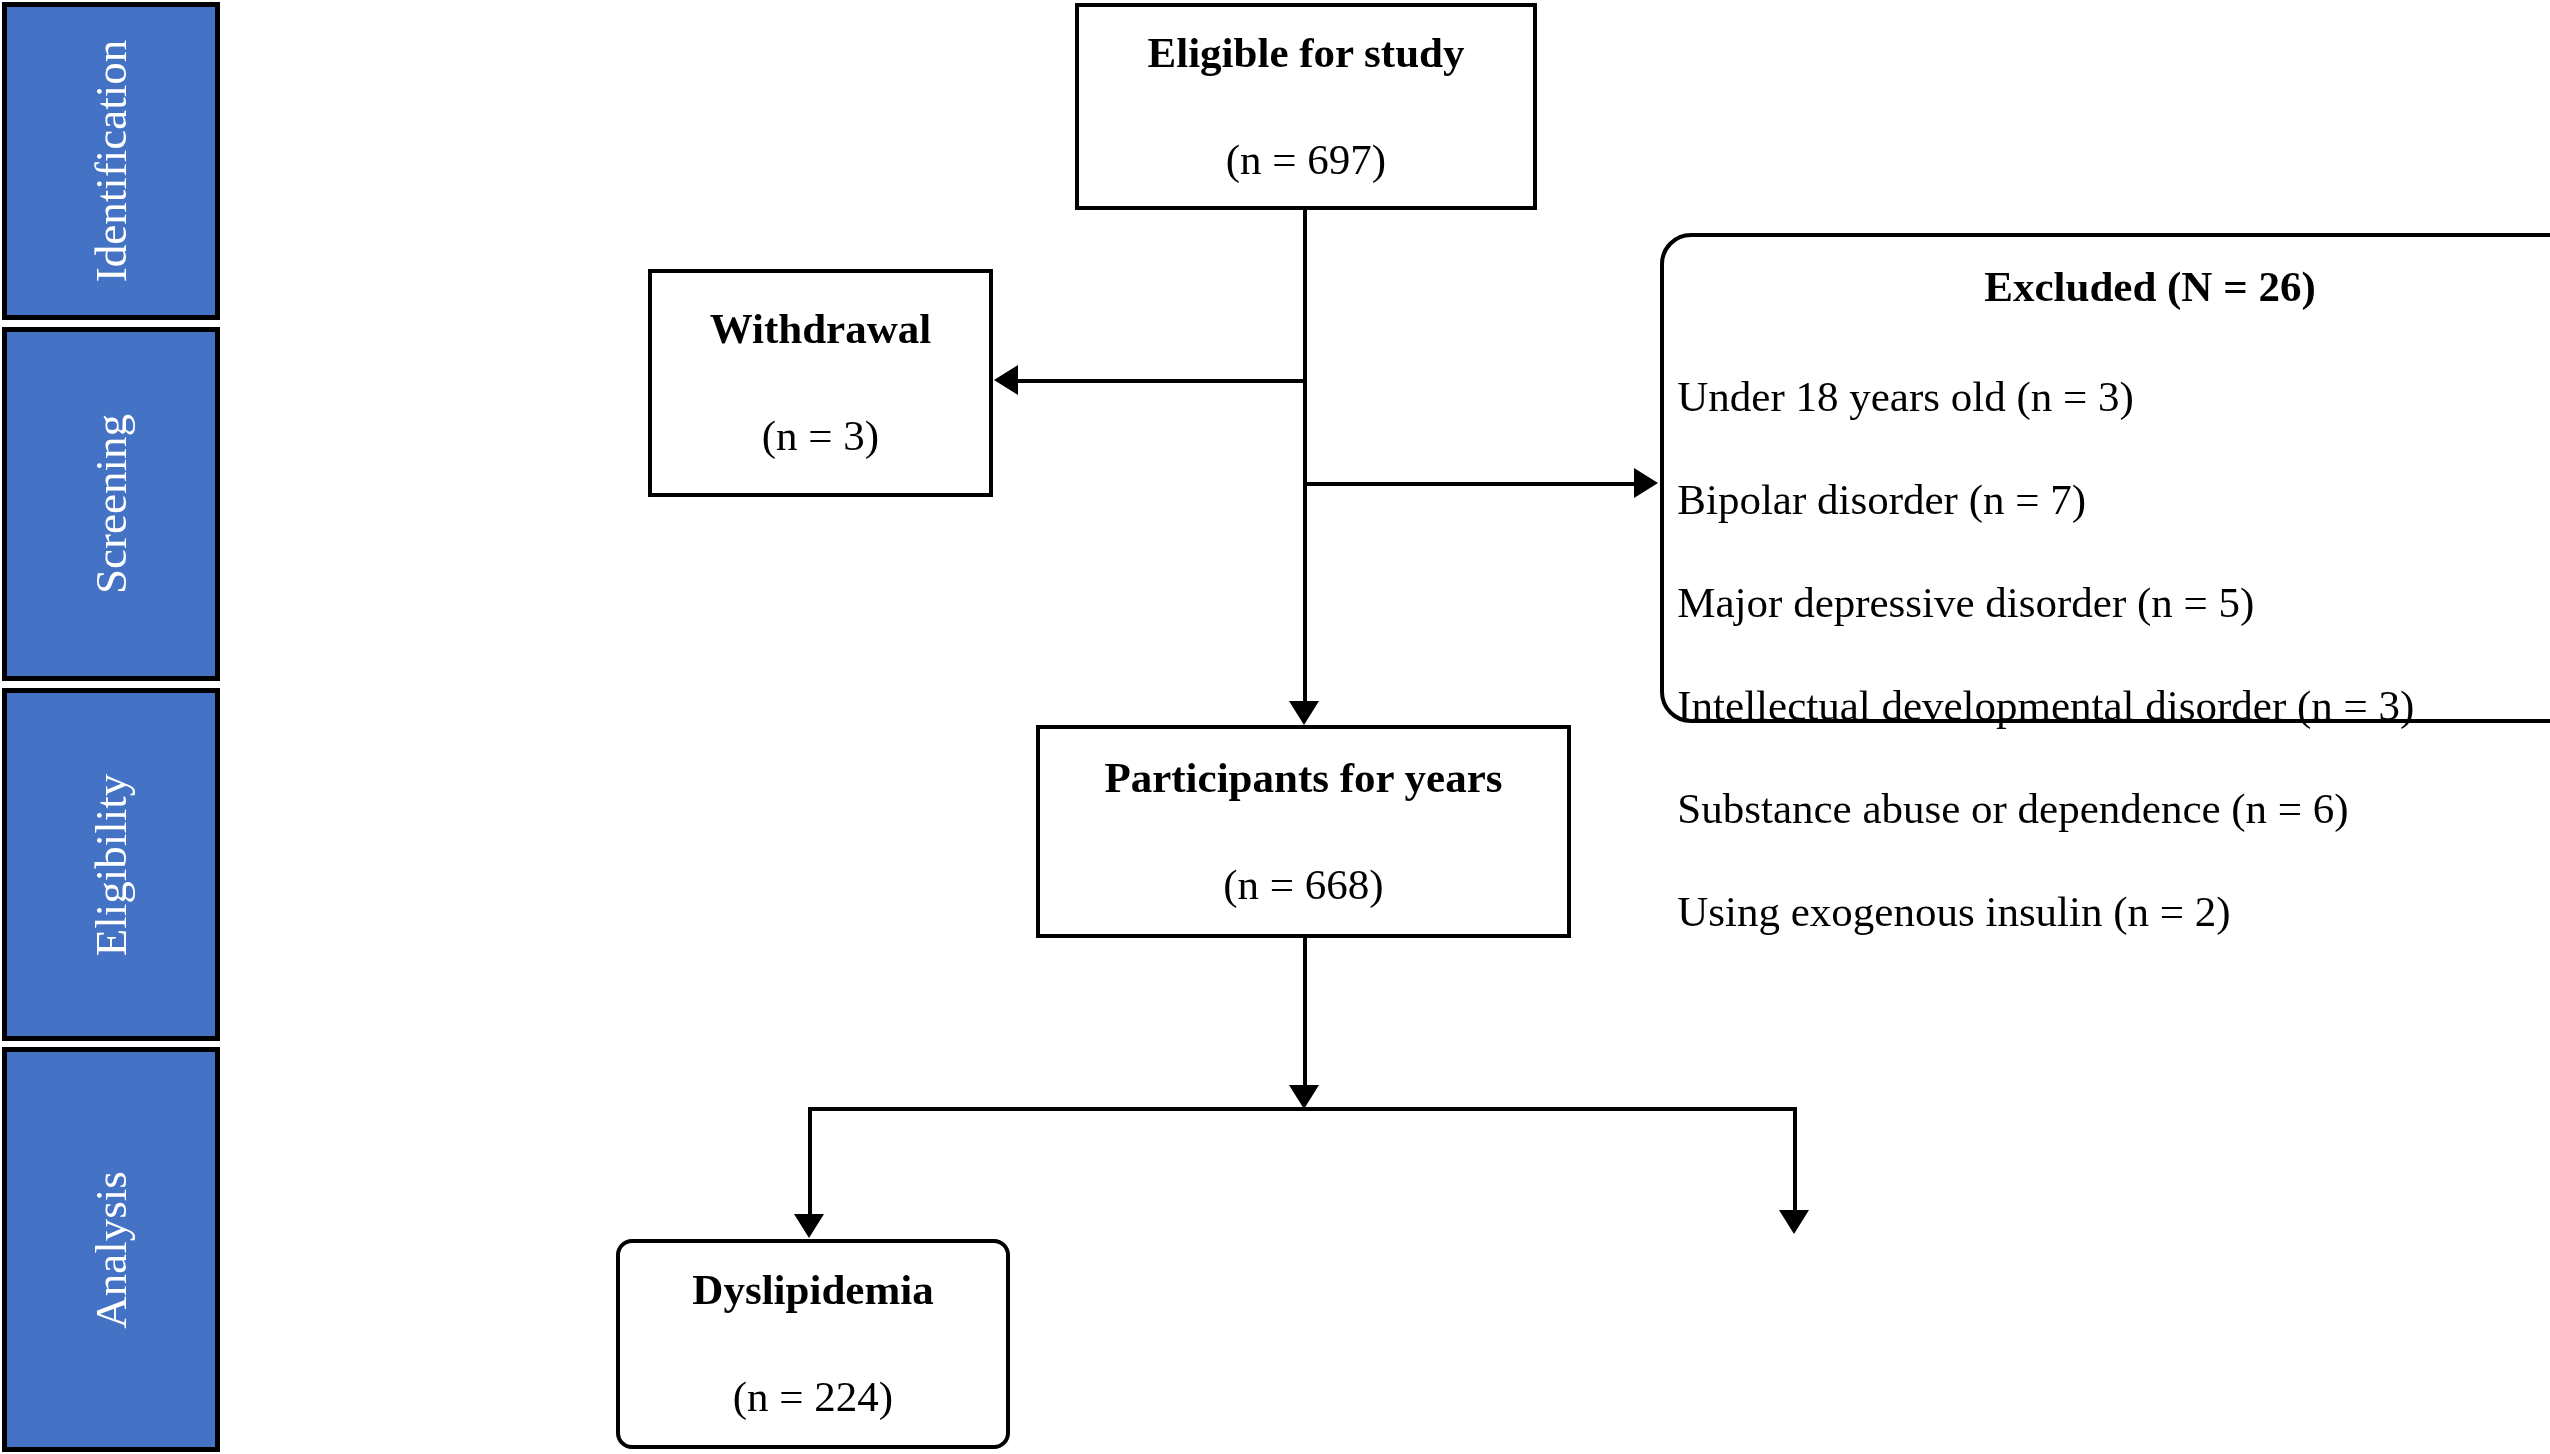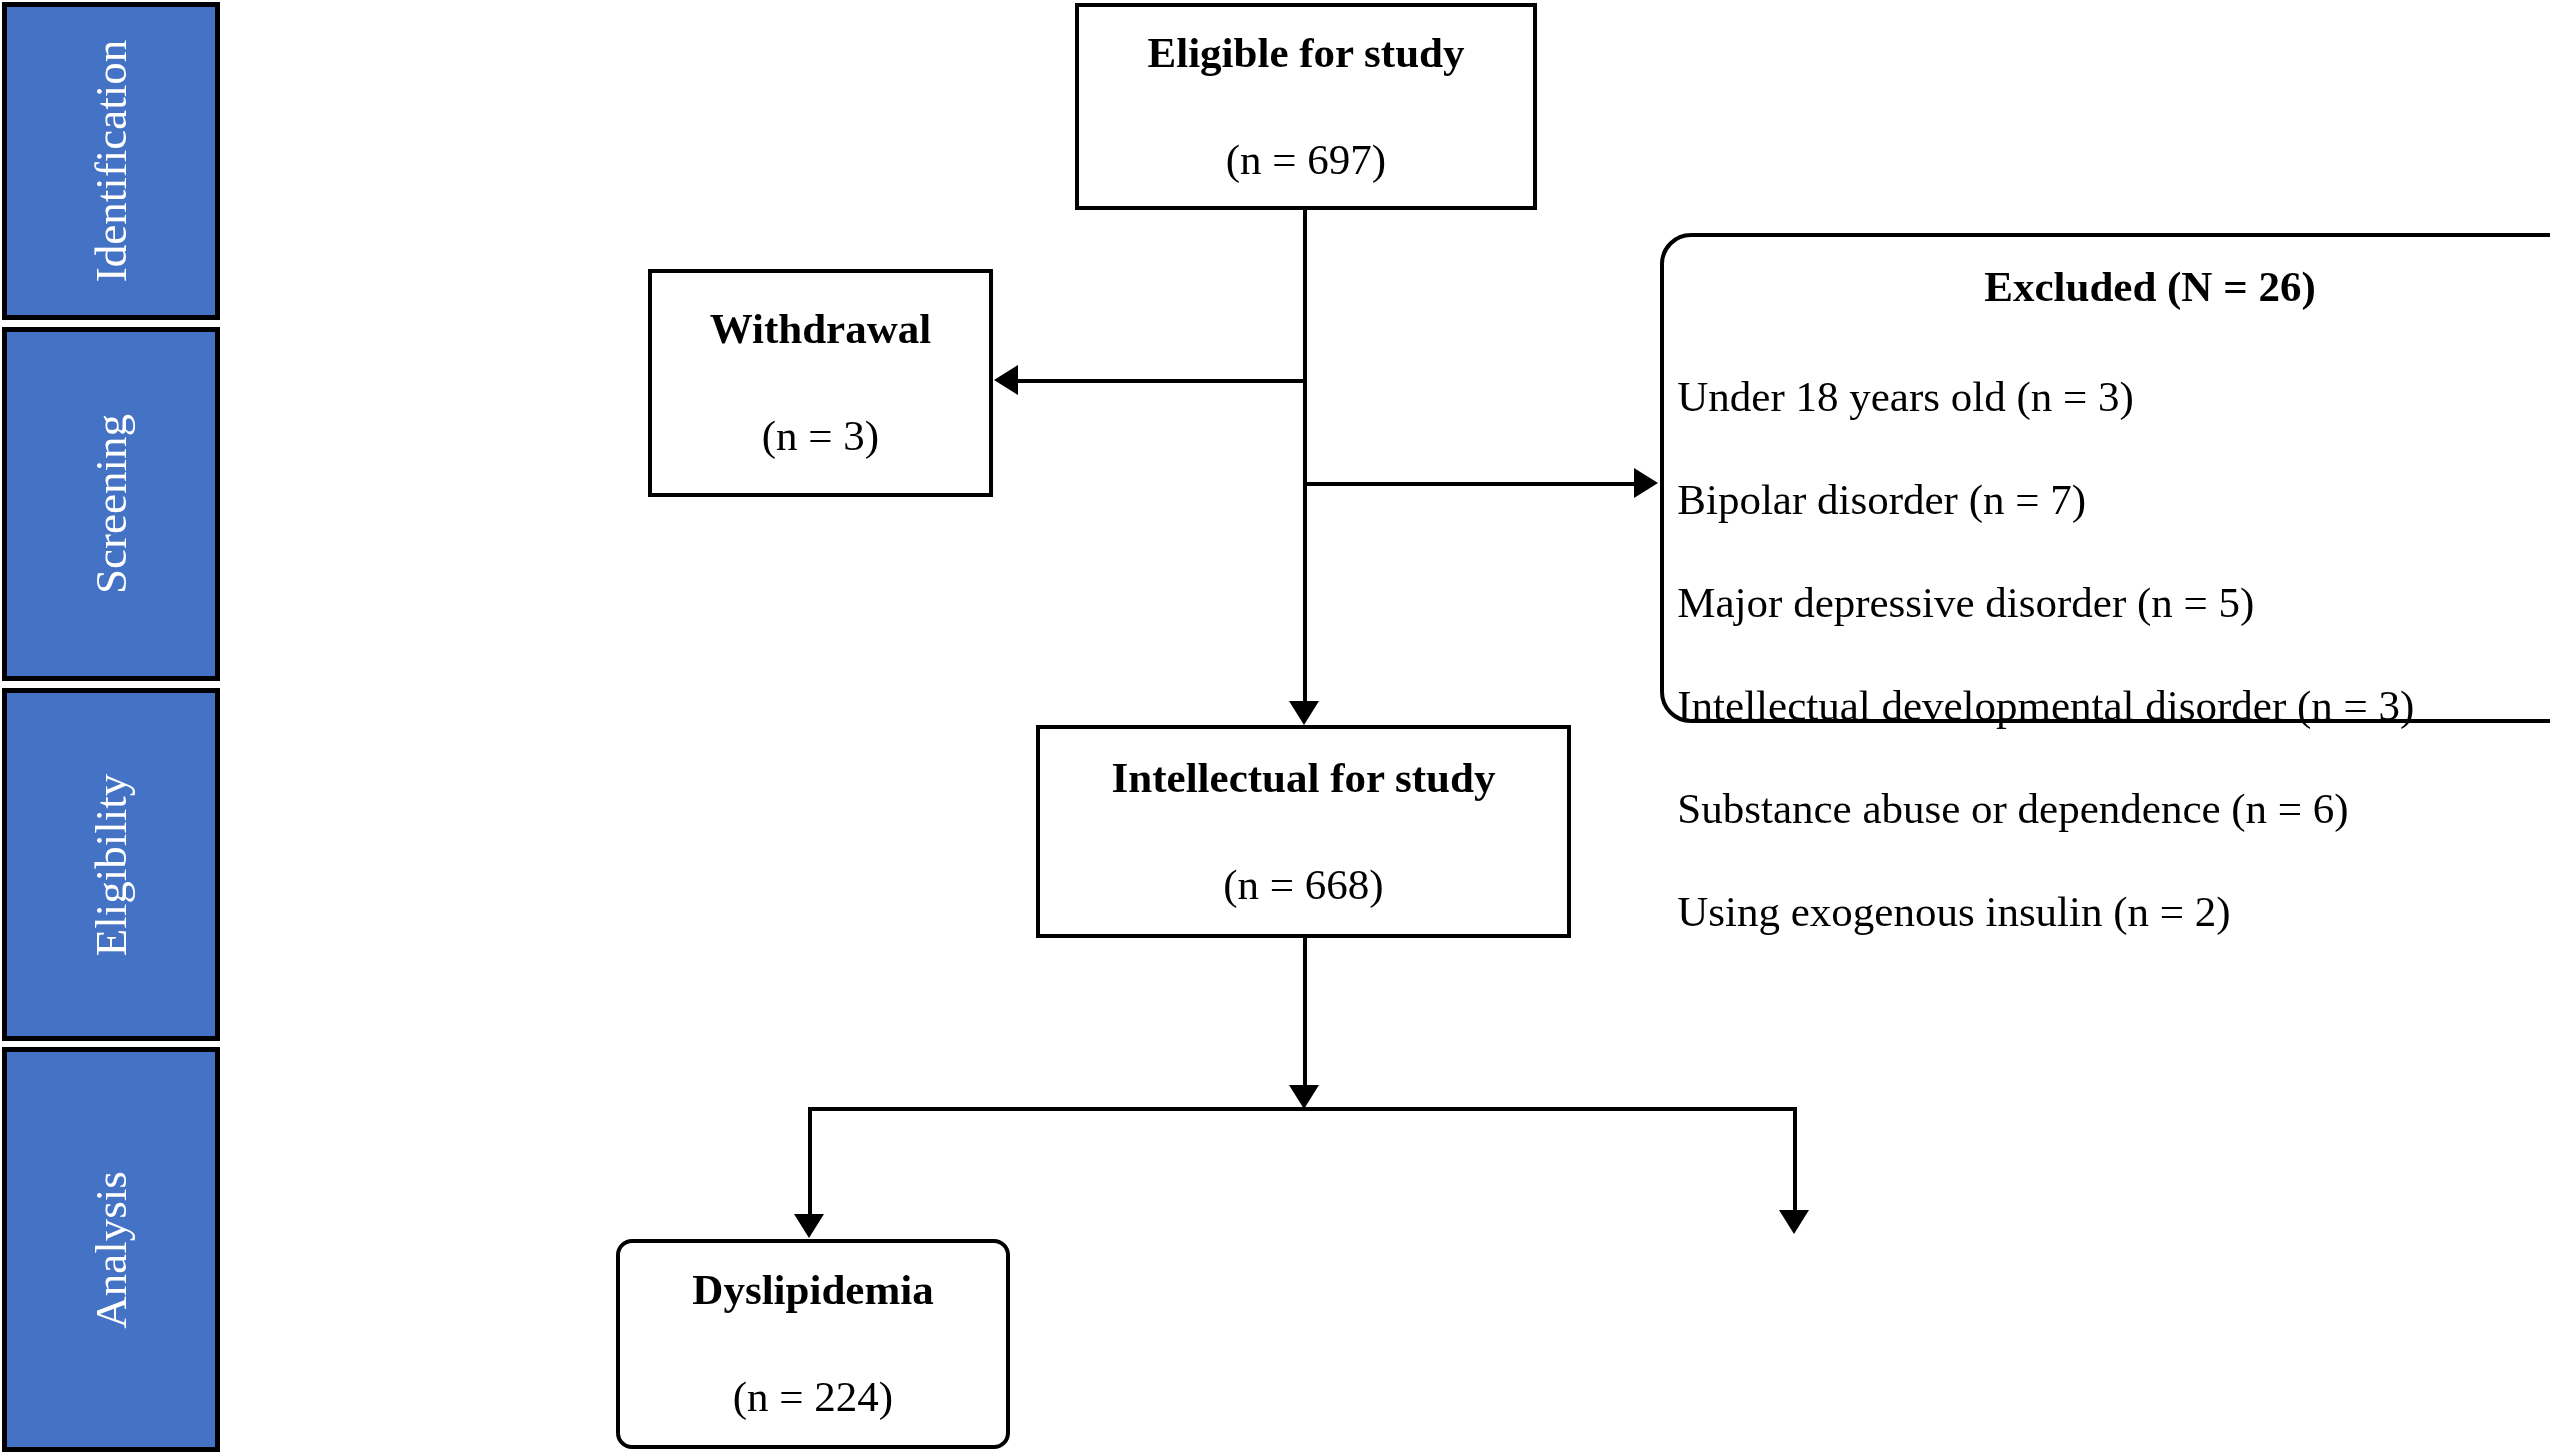--- a/index.html
+++ b/index.html
@@ -113,21 +113,21 @@
     <div class="title">Excluded (N = 26)</div>
     <div class="ex-item">Under 18 years old (n = 3)</div>
     <div class="ex-item">Bipolar disorder (n = 7)</div>
     <div class="ex-item">Major depressive disorder (n = 5)</div>
     <div class="ex-item">Intellectual developmental disorder (n = 3)</div>
     <div class="ex-item">Substance abuse or dependence (n = 6)</div>
     <div class="ex-item">Using exogenous insulin (n = 2)</div>
   </div>
 
   <div class="fbox" id="box-participants" style="left:1036px;top:725px;width:535px;height:213px;">
-    <div class="title">Intellectual for study</div>
+    <div class="title">Participants for years</div>
     <div class="count">(n = 668)</div>
   </div>
 
   <div class="fbox" id="box-dyslipidemia" style="left:616px;top:1239px;width:394px;height:210px;border-radius:16px;">
     <div class="title">Dyslipidemia</div>
     <div class="count">(n = 224)</div>
   </div>
 
 
   <div class="line" style="left:1303px;top:210px;width:4.2px;height:492px;"></div>

